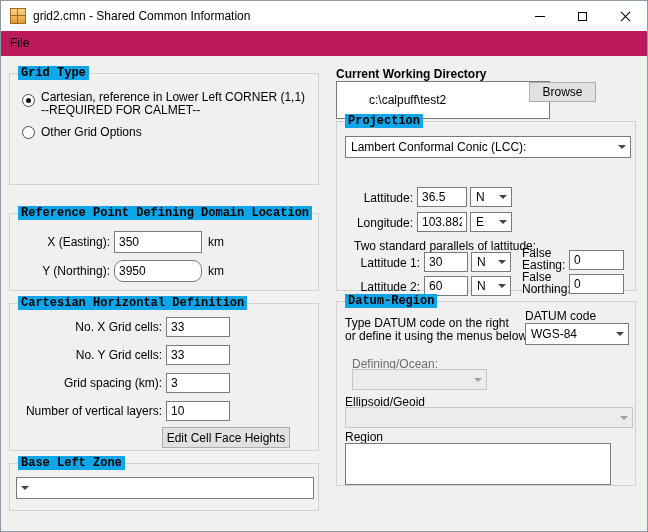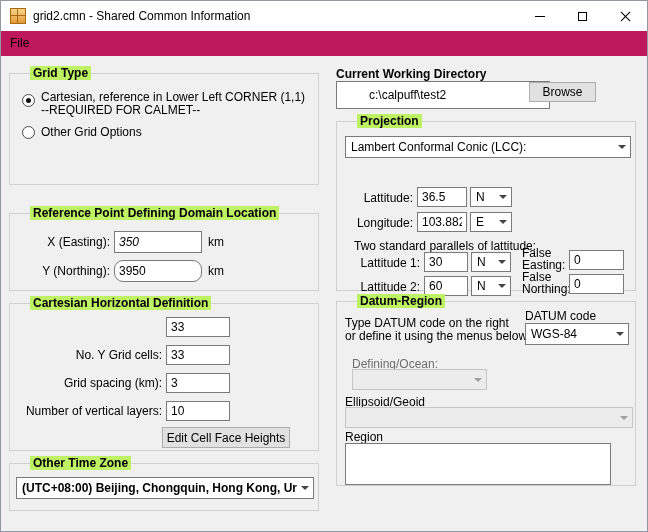--- a/index.html
+++ b/index.html
@@ -22,22 +22,22 @@
   .max-icon { width:9px; height:9px; border:1px solid #000; display:block; box-sizing:border-box; }
   .x-icon { width:11px; height:11px; position:relative; display:block; }
   .x-icon::before, .x-icon::after { content:''; position:absolute; left:-1px; top:5px; width:13px; height:1px; background:#000; }
   .x-icon::before { transform:rotate(45deg); }
   .x-icon::after  { transform:rotate(-45deg); }
   
   .menubar { height:25px; display:flex; align-items:center; background:#be185d; }
   .menu-item { padding:4px 9px 5px; cursor:default; }
   
   .group { position:absolute; border:1px solid #d0d0d0; box-sizing:border-box; }
-  .group-title { position:absolute; top:-8px; left:20px; background:#bef264; padding:0 3px;
-    font-weight:bold; line-height:14px; white-space:nowrap; }
+  .group-title { position:absolute; top:-8px; left:8px; background:#0ea5e9; padding:0 3px;
+    font-weight:bold; line-height:14px; white-space:nowrap;font-family:Liberation Mono, monospace; }
   
   .lbl { position:absolute; white-space:nowrap; line-height:14px; }
   .lbl.bold { font-weight:bold; }
   .lbl.right { text-align:right; }
   input.textbox { position:absolute; border:1px solid #7a7a7a; background:#fff; padding:0 4px;
     font:12px "Liberation Sans",sans-serif; box-sizing:border-box; margin:0; }
   textarea.region { position:absolute; border:1px solid #7a7a7a; background:#fff; resize:none;
     font:12px "Liberation Sans",sans-serif; box-sizing:border-box; margin:0; }
   .combo { position:absolute; border:1px solid #7a7a7a; background:#fff; box-sizing:border-box;
     display:flex; align-items:center; overflow:hidden; }
@@ -85,51 +85,51 @@
     <span class="radio checked" style="left:12px;top:20px;"></span>
     <div class="lbl" style="left:31px;top:16px;">Cartesian, reference in Lower Left CORNER (1,1)</div>
     <div class="lbl" style="left:31px;top:29px;">--REQUIRED FOR CALMET--</div>
     <span class="radio" style="left:12px;top:52px;"></span>
     <div class="lbl" style="left:31px;top:51px;">Other Grid Options</div>
   </div>
 
   <div class="group" style="left:8px;top:212px;width:310px;height:78px;">
     <div class="group-title">Reference Point Defining Domain Location</div>
     <div class="lbl right" style="left:4px;top:21px;width:96px;">X (Easting):</div>
-    <input class="textbox" style="left: 104px; top: 17px; width: 88px; height: 22px; font-style: italic;" value="350">
+    <input class="textbox" style="left: 104px; top: 17px; width: 88px; height: 22px;" value="350">
     <div class="lbl" style="left:198px;top:21px;">km</div>
     <div class="lbl right" style="left:4px;top:50px;width:96px;">Y (Northing):</div>
     <input class="textbox" style="left: 104px; top: 46px; width: 88px; height: 22px; border-radius: 9px;" value="3950">
     <div class="lbl" style="left:198px;top:50px;">km</div>
   </div>
 
   <div class="group" style="left:8px;top:302px;width:310px;height:148px;">
     <div class="group-title">Cartesian Horizontal Definition</div>
+    <div class="lbl right" style="left:4px;top:16px;width:148px;">No. X Grid cells:</div>
     <input class="textbox" style="left: 156px; top: 13px; width: 64px; height: 20px;" value="33">
     <div class="lbl right" style="left:4px;top:44px;width:148px;">No. Y Grid cells:</div>
     <input class="textbox" style="left: 156px; top: 41px; width: 64px; height: 20px;" value="33">
     <div class="lbl right" style="left:4px;top:72px;width:148px;">Grid spacing (km):</div>
     <input class="textbox" style="left: 156px; top: 69px; width: 64px; height: 20px;" value="3">
     <div class="lbl right" style="left:4px;top:100px;width:148px;">Number of vertical layers:</div>
     <input class="textbox" style="left: 156px; top: 97px; width: 64px; height: 20px;" value="10">
     <div class="btn" style="left:152px;top:123px;width:128px;height:21px;">Edit Cell Face Heights</div>
   </div>
 
   <div class="group" style="left:8px;top:462px;width:310px;height:48px;">
-    <div class="group-title">Other Time Zone</div>
+    <div class="group-title">Base Left Zone</div>
     <div class="combo boldtxt" style="left:6px;top:13px;width:298px;height:22px;">
-      <span class="txt">(UTC+08:00) Beijing, Chongquin, Hong Kong, Ur</span>
       <span class="dd">
           <span class="arr"></span>
         </span>
     </div>
   </div>
 
   <div class="lbl bold" style="left:335px;top:66px;">Current Working Directory</div>
-  <input class="textbox" style="left: 335px; top: 80px; width: 214px; height: 28px; padding-left: 32px;" value="c:\calpuff\test2">
+  <input class="textbox" style="left: 335px; top: 80px; width: 214px; height: 38px; padding-left: 32px;" value="c:\calpuff\test2">
   <div class="btn" style="left:528px;top:81px;width:67px;height:20px;">Browse</div>
 
   <div class="group" style="left:335px;top:120px;width:300px;height:170px;">
     <div class="group-title">Projection</div>
     <div class="combo" style="left:8px;top:14px;width:286px;height:22px;">
       <span class="txt">Lambert Conformal Conic (LCC):</span>
       <span class="dd">
           <span class="arr"></span>
         </span>
     </div>

